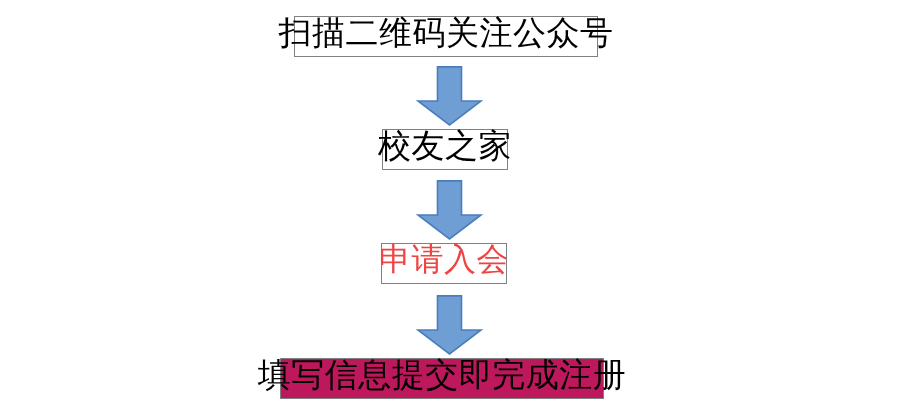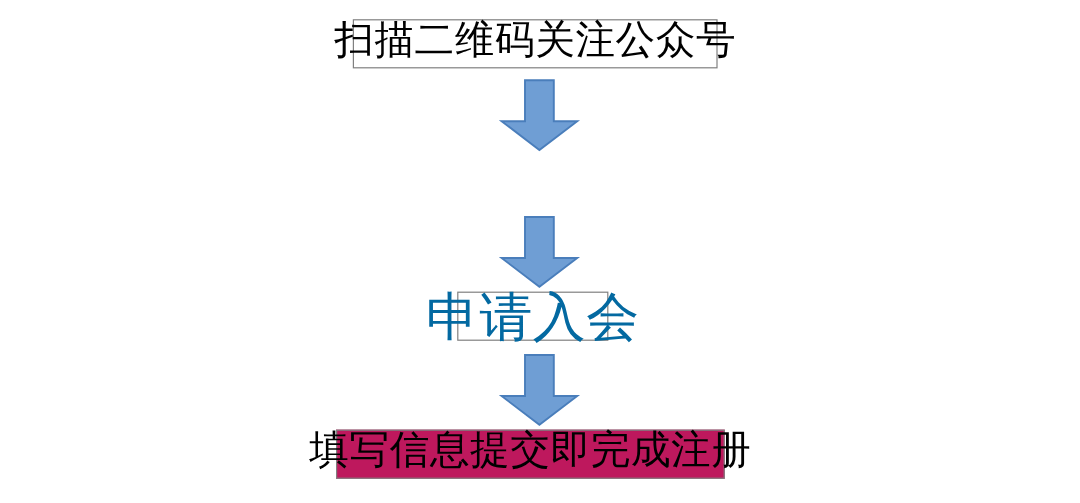--- a/index.html
+++ b/index.html
@@ -56,28 +56,31 @@
   <div class="node-box" id="node-1" style="left: 294px; top: 16px; width: 304px; height: 41px; font-size: 33px; border-color: rgb(128, 128, 128); background: rgb(255, 255, 255); color: rgb(0, 0, 0);">
     <span class="node-label">扫描二维码关注公众号</span>
   </div>
 
   <span class="arrow" id="conn-1" style="left: 417px; top: 66px; width: 65px; height: 60px;">
     <svg viewBox="0 0 65 60" preserveAspectRatio="none" aria-hidden="true">
       <polygon points="20.5,0.9 44.5,0.9 44.5,35 64,35 32.5,59 1,35 20.5,35" fill="#6f9ed4" stroke="#4a7ebb" stroke-width="1.6" stroke-linejoin="miter"></polygon>
     </svg>
   </span>
 
+  <div class="node-box" id="node-2" style="left: 382px; top: 129px; width: 126px; height: 41px; font-size: 33px; border-color: rgb(128, 128, 128); background: rgb(255, 255, 255); color: rgb(0, 0, 0);">
+    <span class="node-label">校友之家</span>
+  </div>
 
   <span class="arrow" id="conn-2" style="left: 417px; top: 180px; width: 65px; height: 60px;">
     <svg viewBox="0 0 65 60" preserveAspectRatio="none" aria-hidden="true">
       <polygon points="20.5,0.9 44.5,0.9 44.5,35 64,35 32.5,59 1,35 20.5,35" fill="#6f9ed4" stroke="#4a7ebb" stroke-width="1.6" stroke-linejoin="miter"></polygon>
     </svg>
   </span>
 
-  <div class="node-box" id="node-3" style="left: 381px; top: 243px; width: 126px; height: 41px; font-size: 44px; border-color: rgb(128, 128, 128); background: rgb(255, 255, 255); color: #0369a1;">
+  <div class="node-box" id="node-3" style="left: 381px; top: 243px; width: 126px; height: 41px; font-size: 32px; border-color: rgb(128, 128, 128); background: rgb(255, 255, 255); color: #ef4444;">
     <span class="node-label">申请入会</span>
   </div>
 
   <span class="arrow" id="conn-3" style="left: 417px; top: 295px; width: 65px; height: 60px;">
     <svg viewBox="0 0 65 60" preserveAspectRatio="none" aria-hidden="true">
       <polygon points="20.5,0.9 44.5,0.9 44.5,35 64,35 32.5,59 1,35 20.5,35" fill="#6f9ed4" stroke="#4a7ebb" stroke-width="1.6" stroke-linejoin="miter"></polygon>
     </svg>
   </span>
 
   <div class="node-box" id="node-4" style="left: 280px; top: 358px; width: 324px; height: 41px; font-size: 33px; border-color: rgb(128, 128, 128); background: #be185d; color: rgb(0, 0, 0);">

